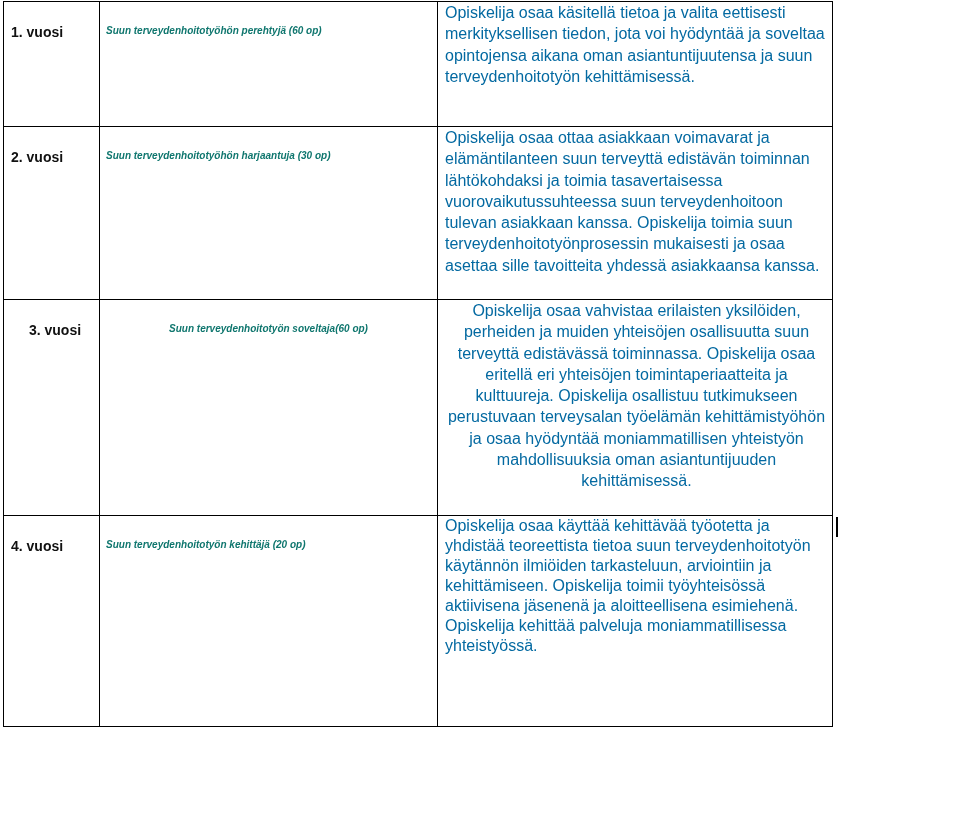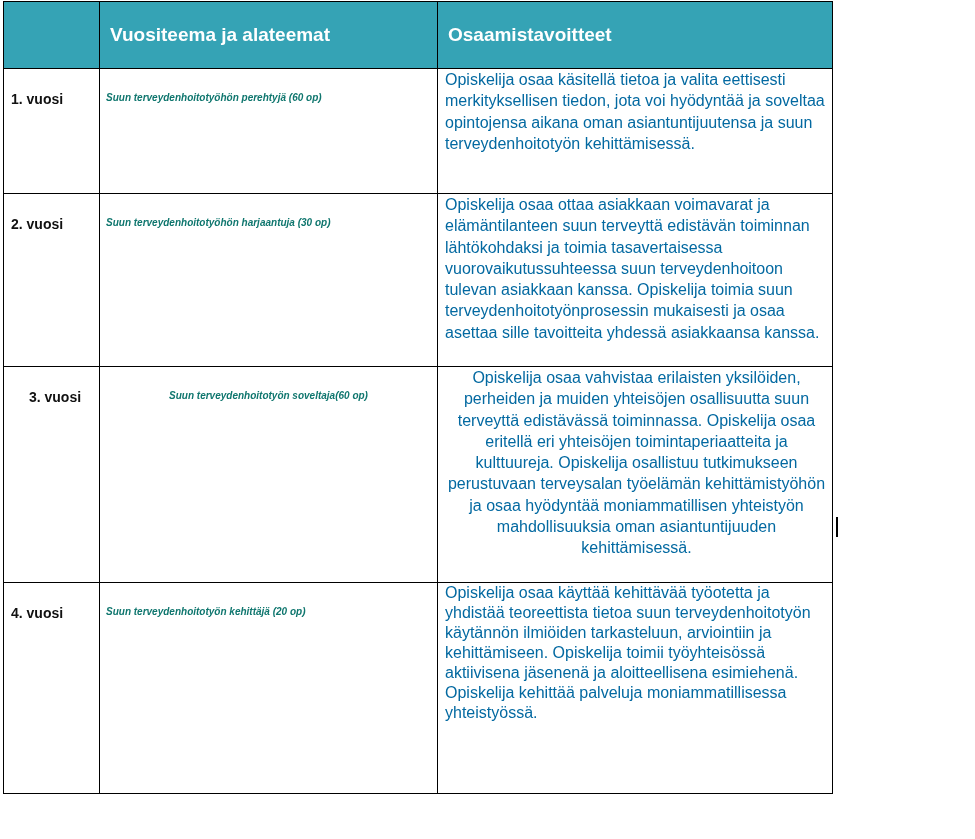--- a/index.html
+++ b/index.html
@@ -24,31 +24,20 @@
 </head>
 <body>
 
 <table class="tbl">
   <colgroup>
     <col class="c1">
       <col class="c2">
       <col class="c3">
   </colgroup>
   <tbody>
-      <tr class="hdr">
-    <th>
-          <span></span>
-        </th>
-    <th>
-          <span>Vuositeema ja alateemat</span>
-        </th>
-    <th>
-          <span>Osaamistavoitteet</span>
-        </th>
-  </tr>
   <tr class="r1">
     <td class="year">1. vuosi</td>
     <td class="theme">Suun terveydenhoitotyöhön perehtyjä (60 op)</td>
     <td class="goal">Opiskelija osaa käsitellä tietoa ja valita eettisesti merkityksellisen tiedon, jota voi hyödyntää ja soveltaa opintojensa aikana oman asiantuntijuutensa ja suun terveydenhoitotyön kehittämisessä.</td>
   </tr>
   <tr class="r2">
     <td class="year">2. vuosi</td>
     <td class="theme">Suun terveydenhoitotyöhön harjaantuja (30 op)</td>
     <td class="goal">Opiskelija osaa ottaa asiakkaan voimavarat ja elämäntilanteen suun terveyttä edistävän toiminnan lähtökohdaksi ja toimia tasavertaisessa vuorovaikutussuhteessa suun terveydenhoitoon tulevan asiakkaan kanssa. Opiskelija toimia suun terveydenhoitotyönprosessin mukaisesti ja osaa asettaa sille tavoitteita yhdessä asiakkaansa kanssa.</td>
   </tr>

